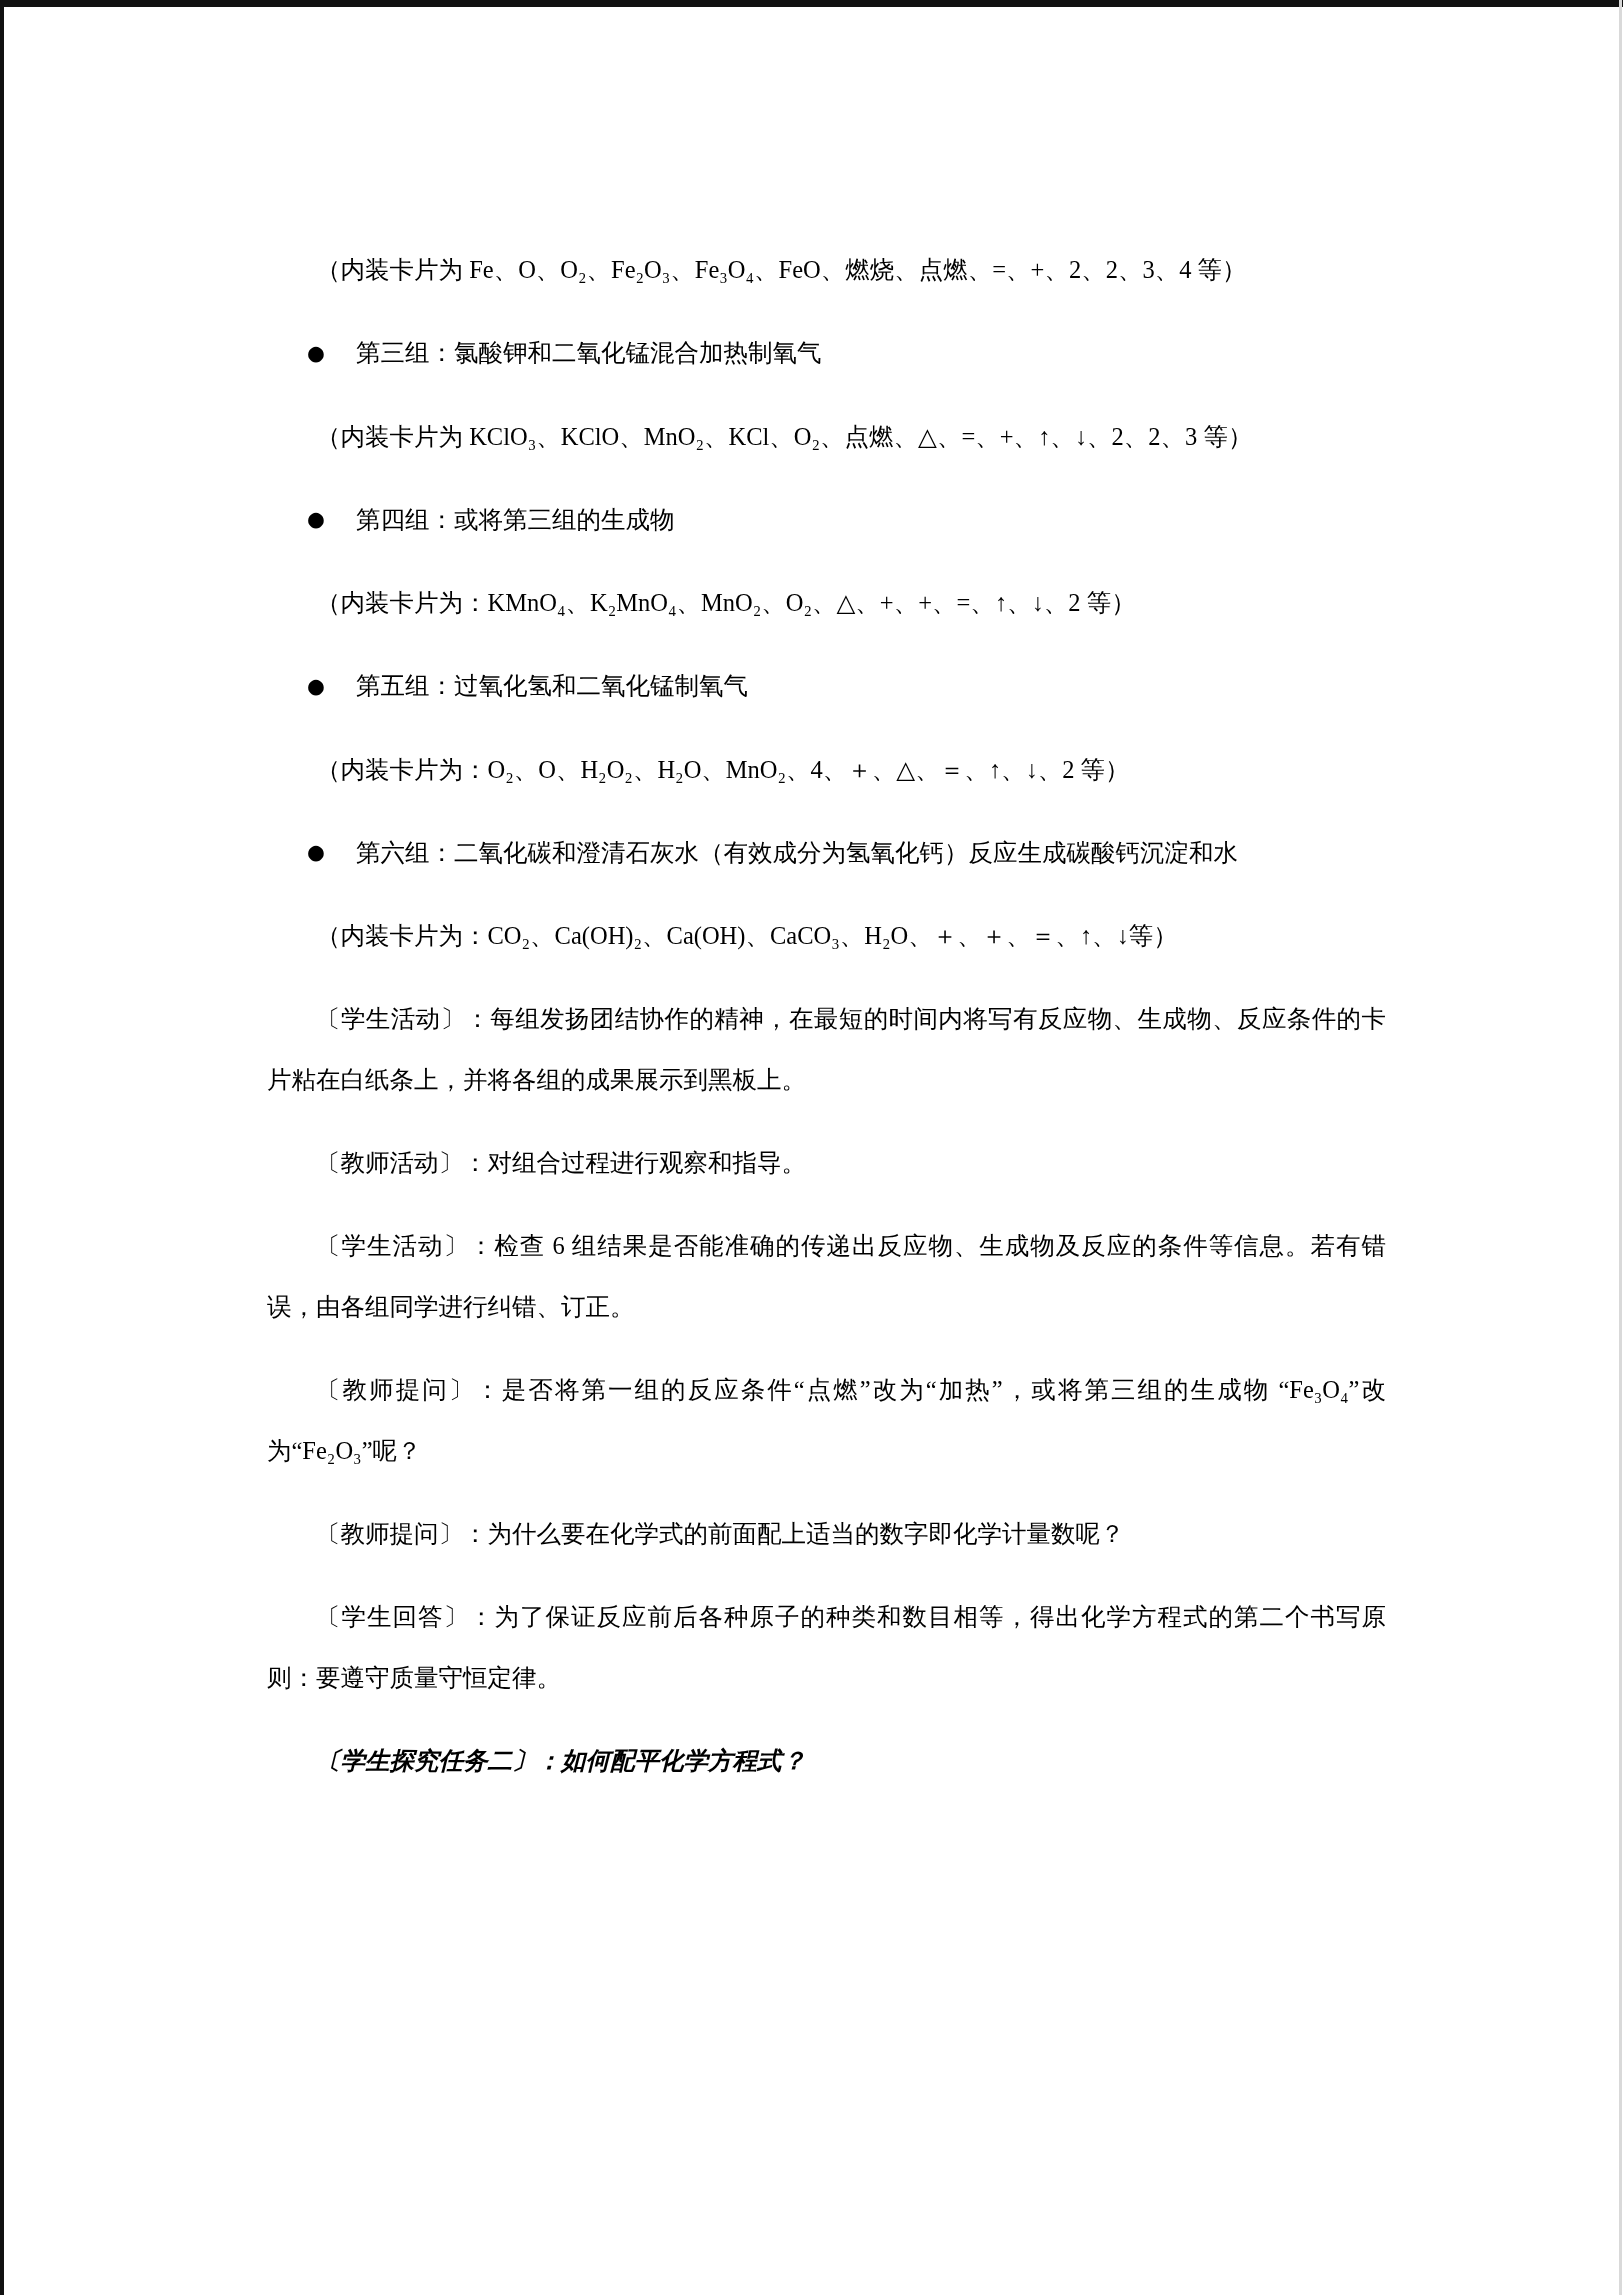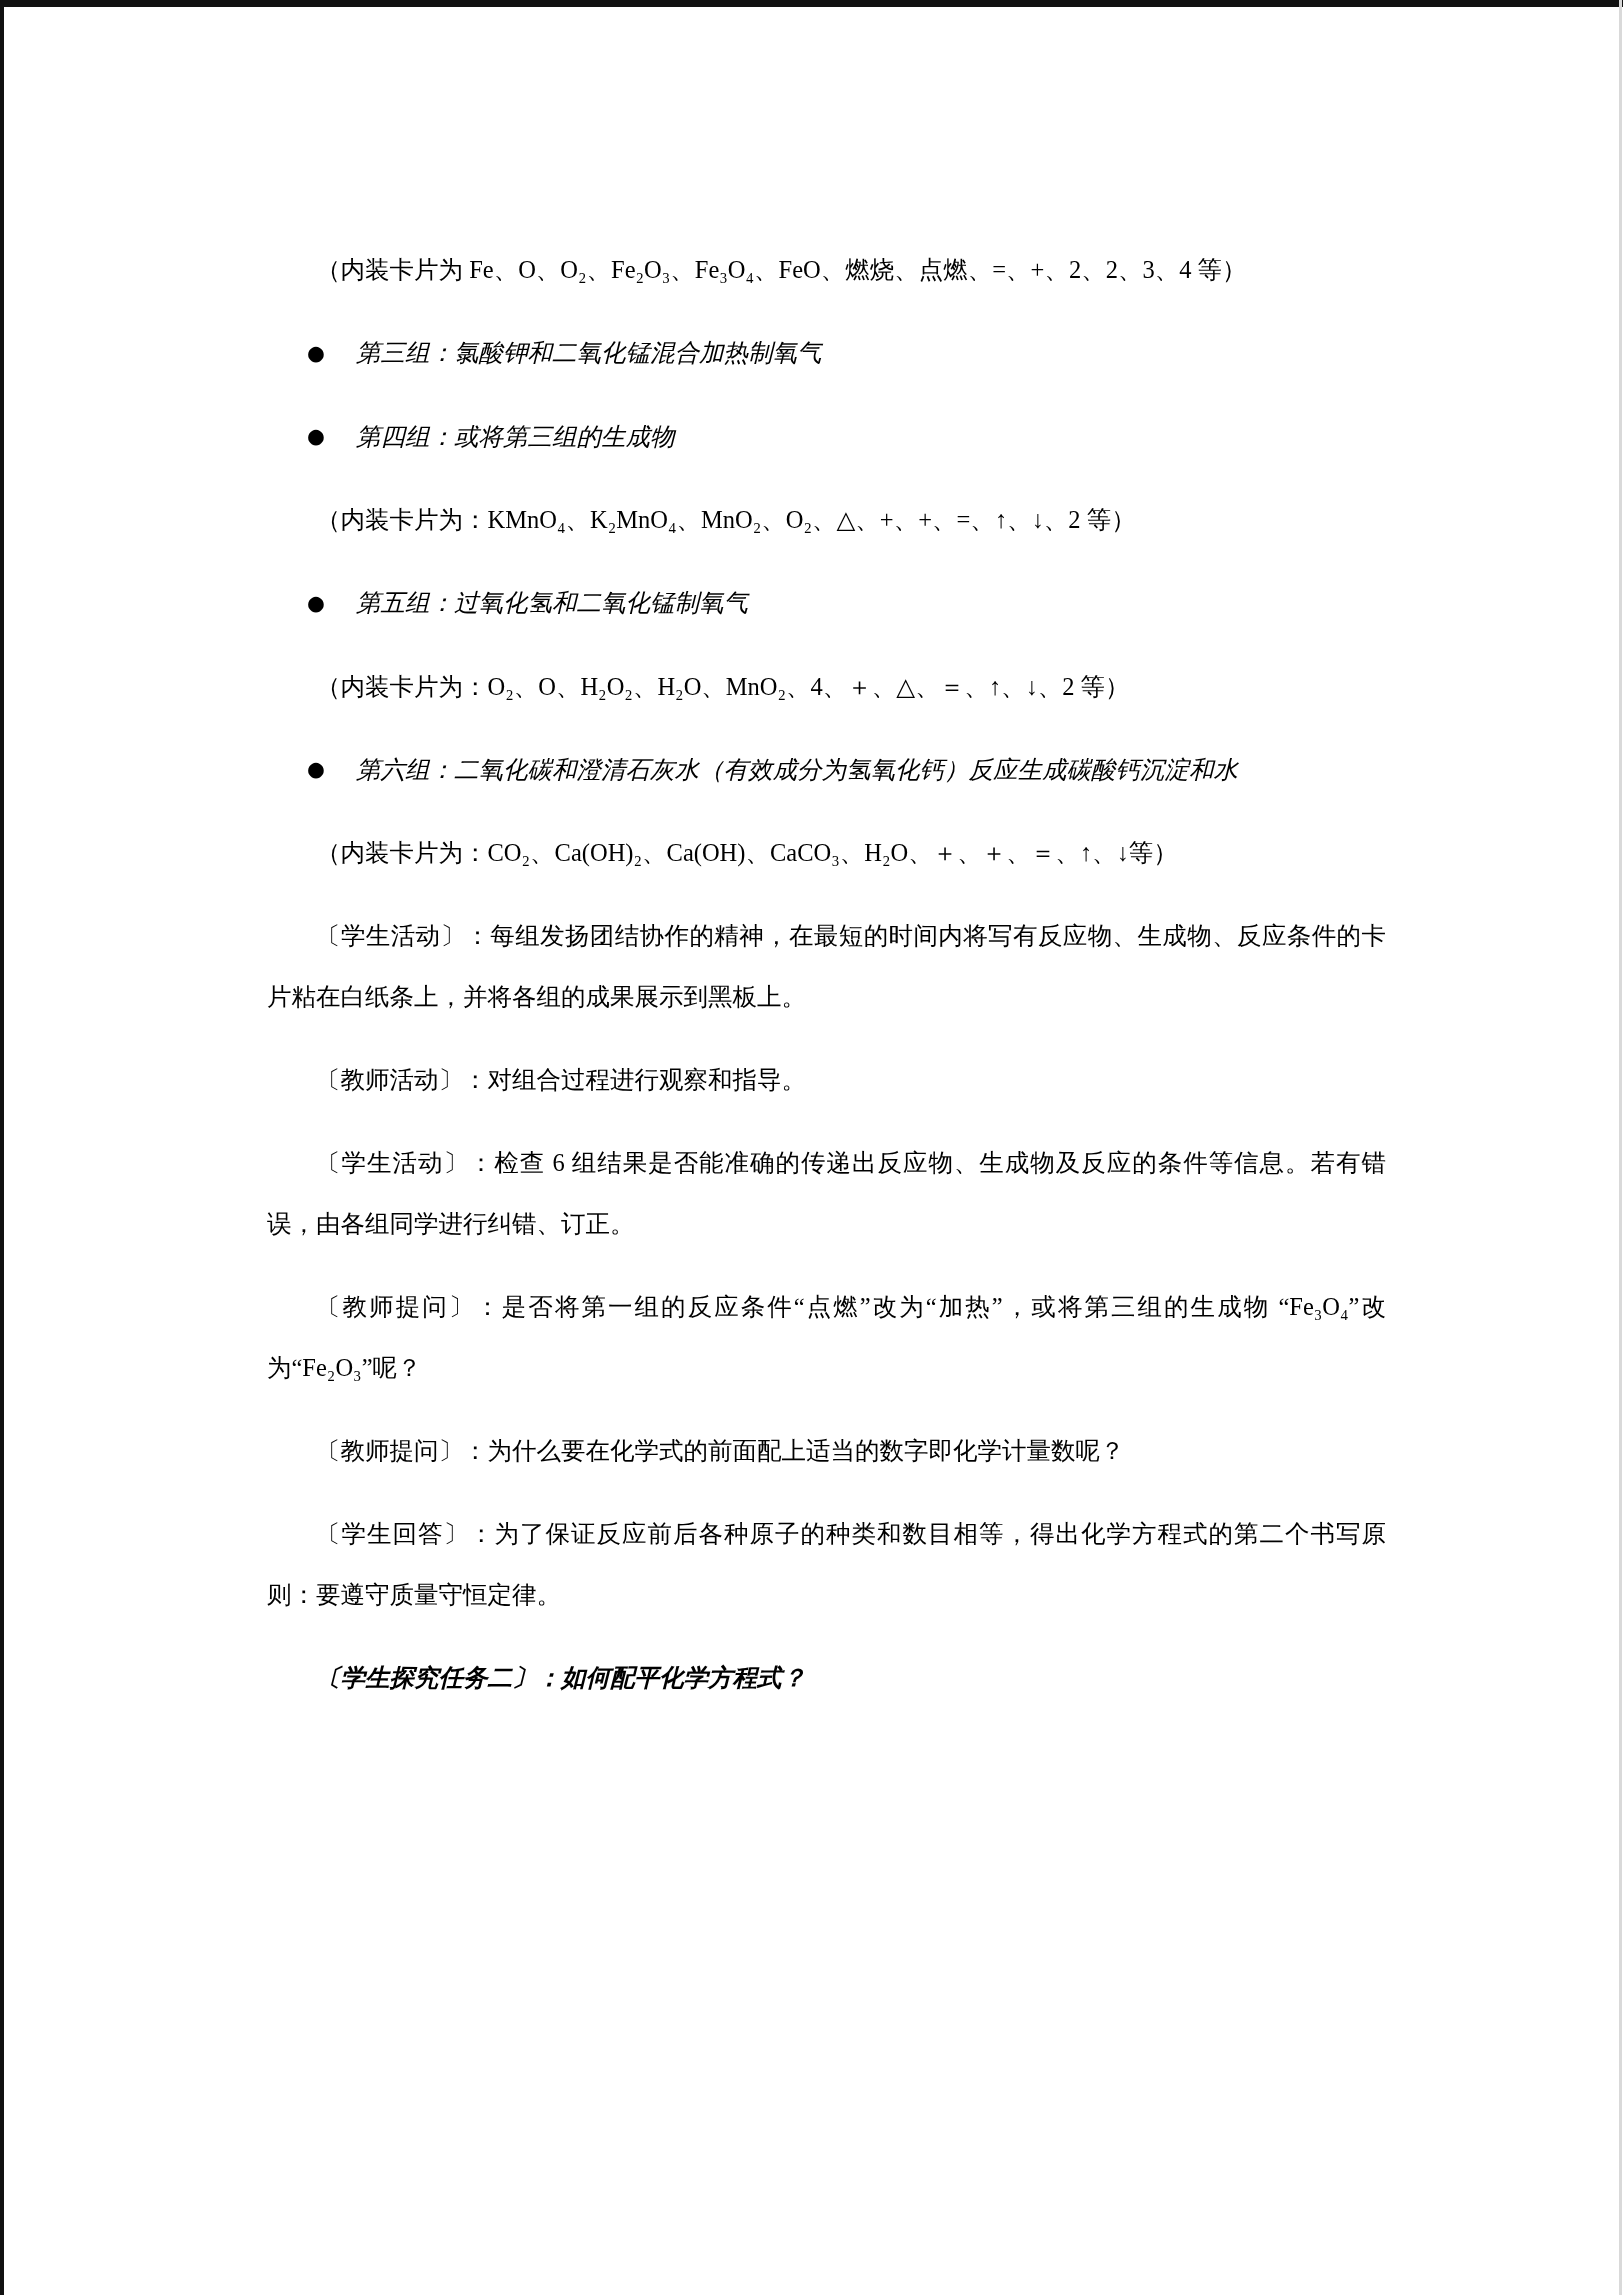--- a/index.html
+++ b/index.html
@@ -43,21 +43,20 @@
     text-align: justify;
   }
   .para {
     margin: 0 16px 22px 0;
     text-indent: 49px;
     word-break: break-word;
   }
   .para.bullet {
     text-indent: 0;
     padding-left: 40px;
-    font-style: italic;
   }
   .bullet-glyph {
     display: inline-block;
     font-size: 20.5px;
     margin-right: 31px;
     vertical-align: 1.4px;
     font-family: "DejaVu Sans", sans-serif;
   }
   .para.bold {
     font-weight: bold;
@@ -70,20 +69,21 @@
 <div class="edge-top"></div>
 <div class="edge-left"></div>
 <div class="edge-right"></div>
 
 <div class="doc">
 
   <p class="para">（内装卡片为 Fe、O、O₂、Fe₂O₃、Fe₃O₄、FeO、燃烧、点燃、=、+、2、2、3、4 等）</p>
 
   <div class="para bullet"><span class="bullet-glyph">●</span><span>第三组：氯酸钾和二氧化锰混合加热制氧气</span></div>
 
+  <p class="para">（内装卡片为 KClO₃、KClO、MnO₂、KCl、O₂、点燃、△、=、+、↑、↓、2、2、3 等）</p>
 
   <div class="para bullet"><span class="bullet-glyph">●</span><span>第四组：或将第三组的生成物</span></div>
 
   <p class="para">（内装卡片为：KMnO₄、K₂MnO₄、MnO₂、O₂、△、+、+、=、↑、↓、2 等）</p>
 
   <div class="para bullet"><span class="bullet-glyph">●</span><span>第五组：过氧化氢和二氧化锰制氧气</span></div>
 
   <p class="para">（内装卡片为：O₂、O、H₂O₂、H₂O、MnO₂、4、＋、△、＝、↑、↓、2 等）</p>
 
   <div class="para bullet"><span class="bullet-glyph">●</span><span>第六组：二氧化碳和澄清石灰水（有效成分为氢氧化钙）反应生成碳酸钙沉淀和水</span></div>

